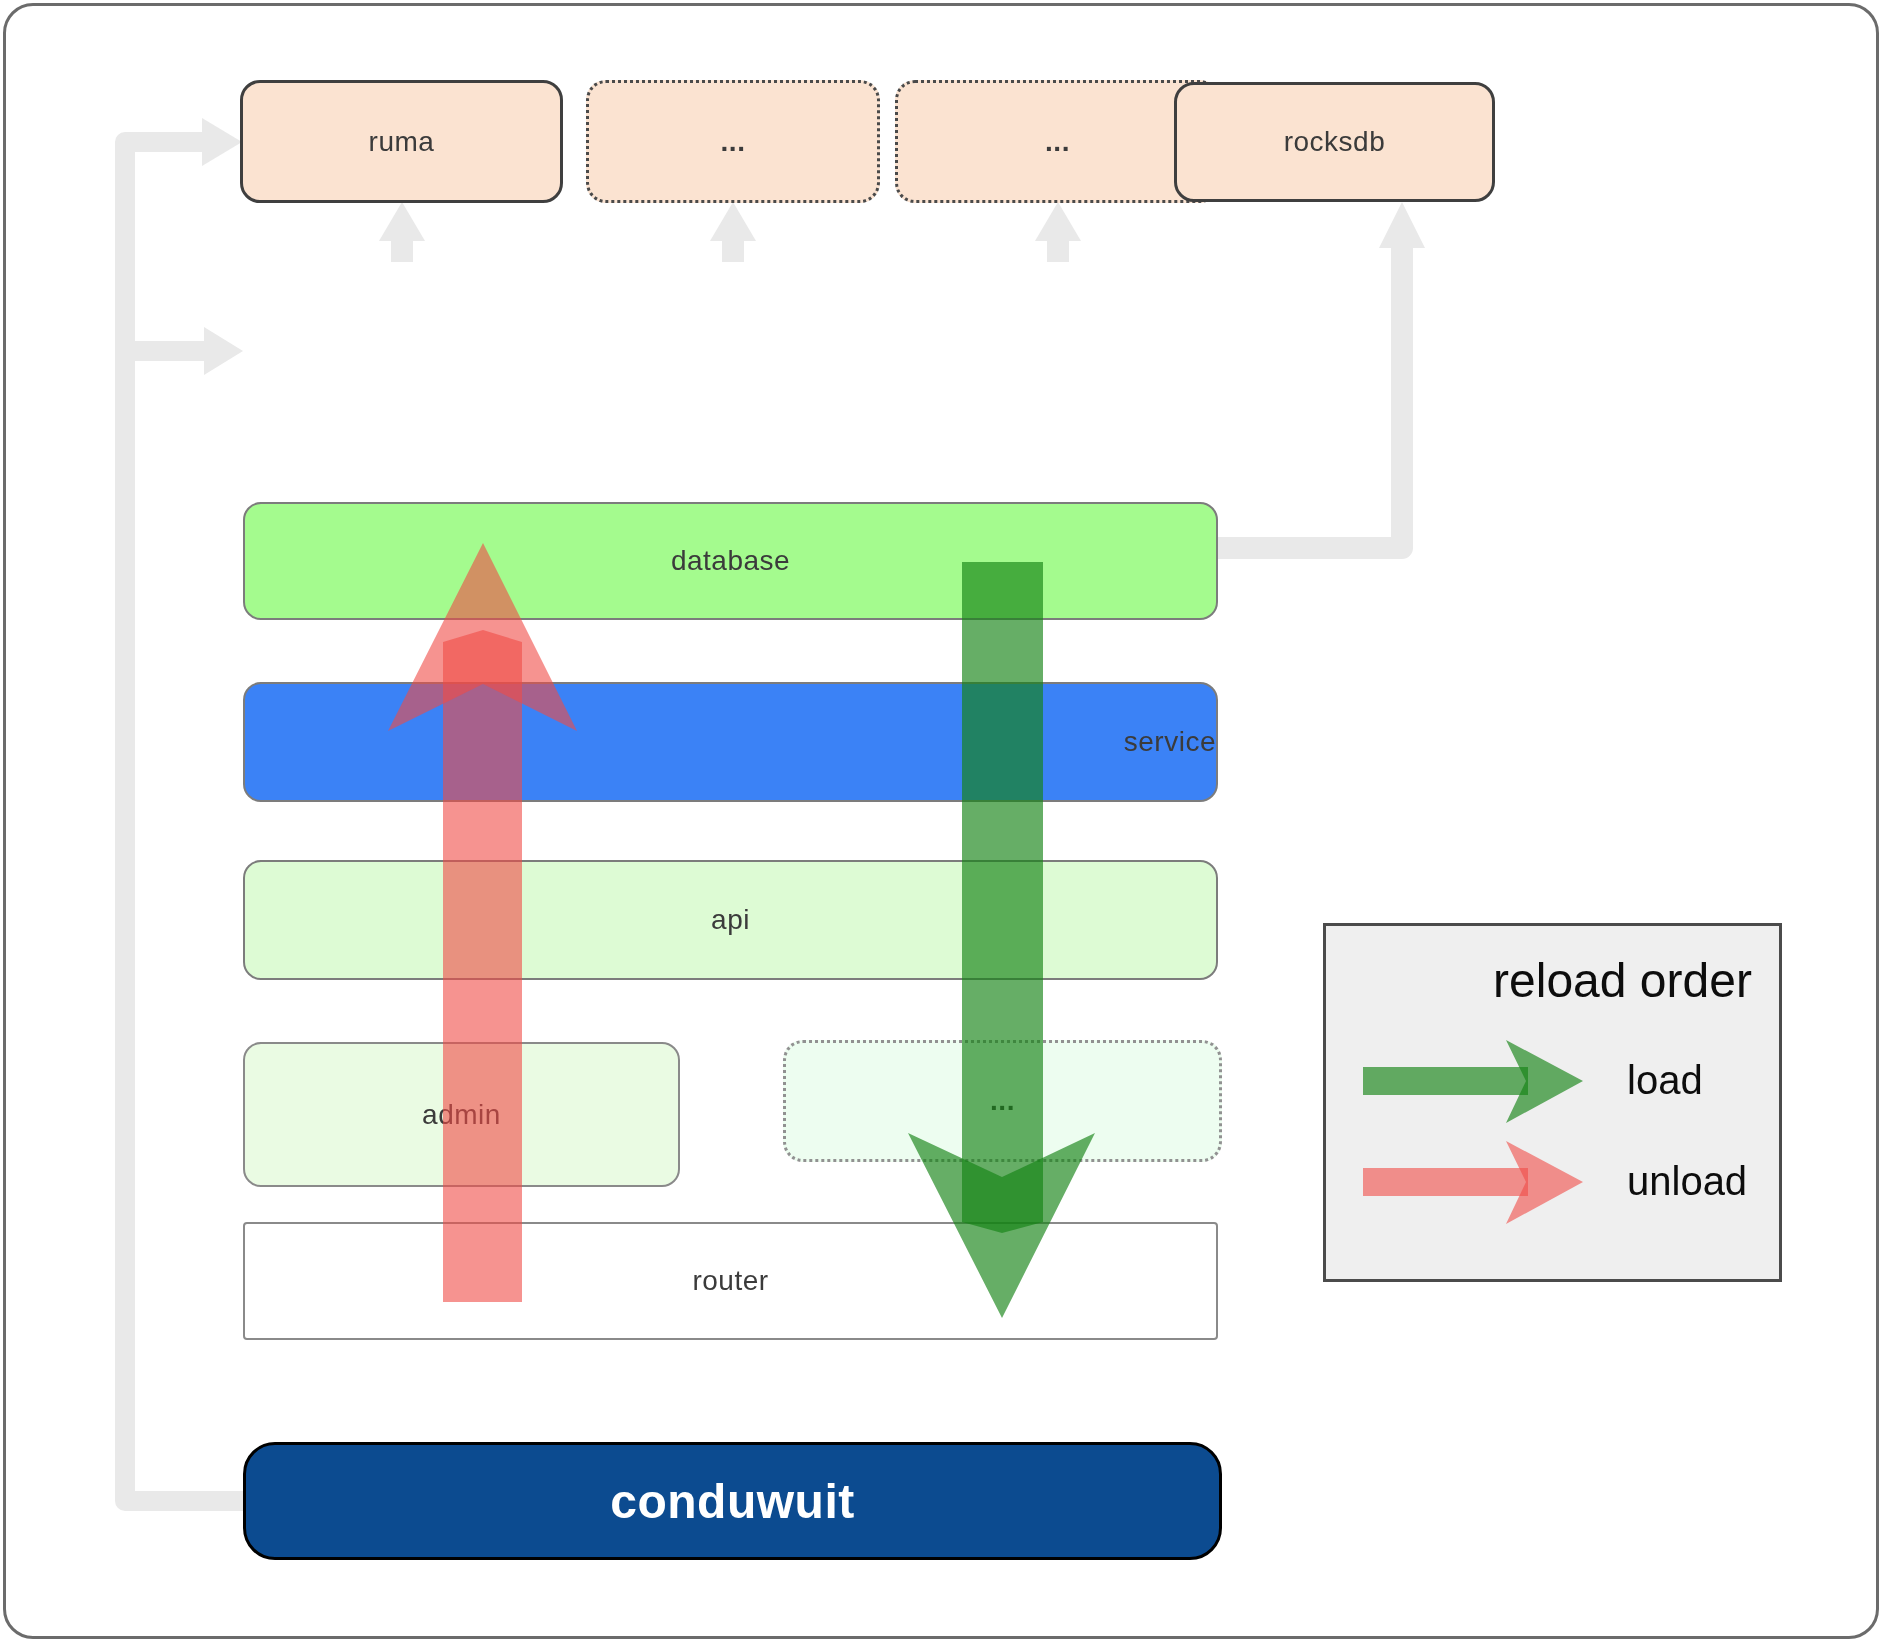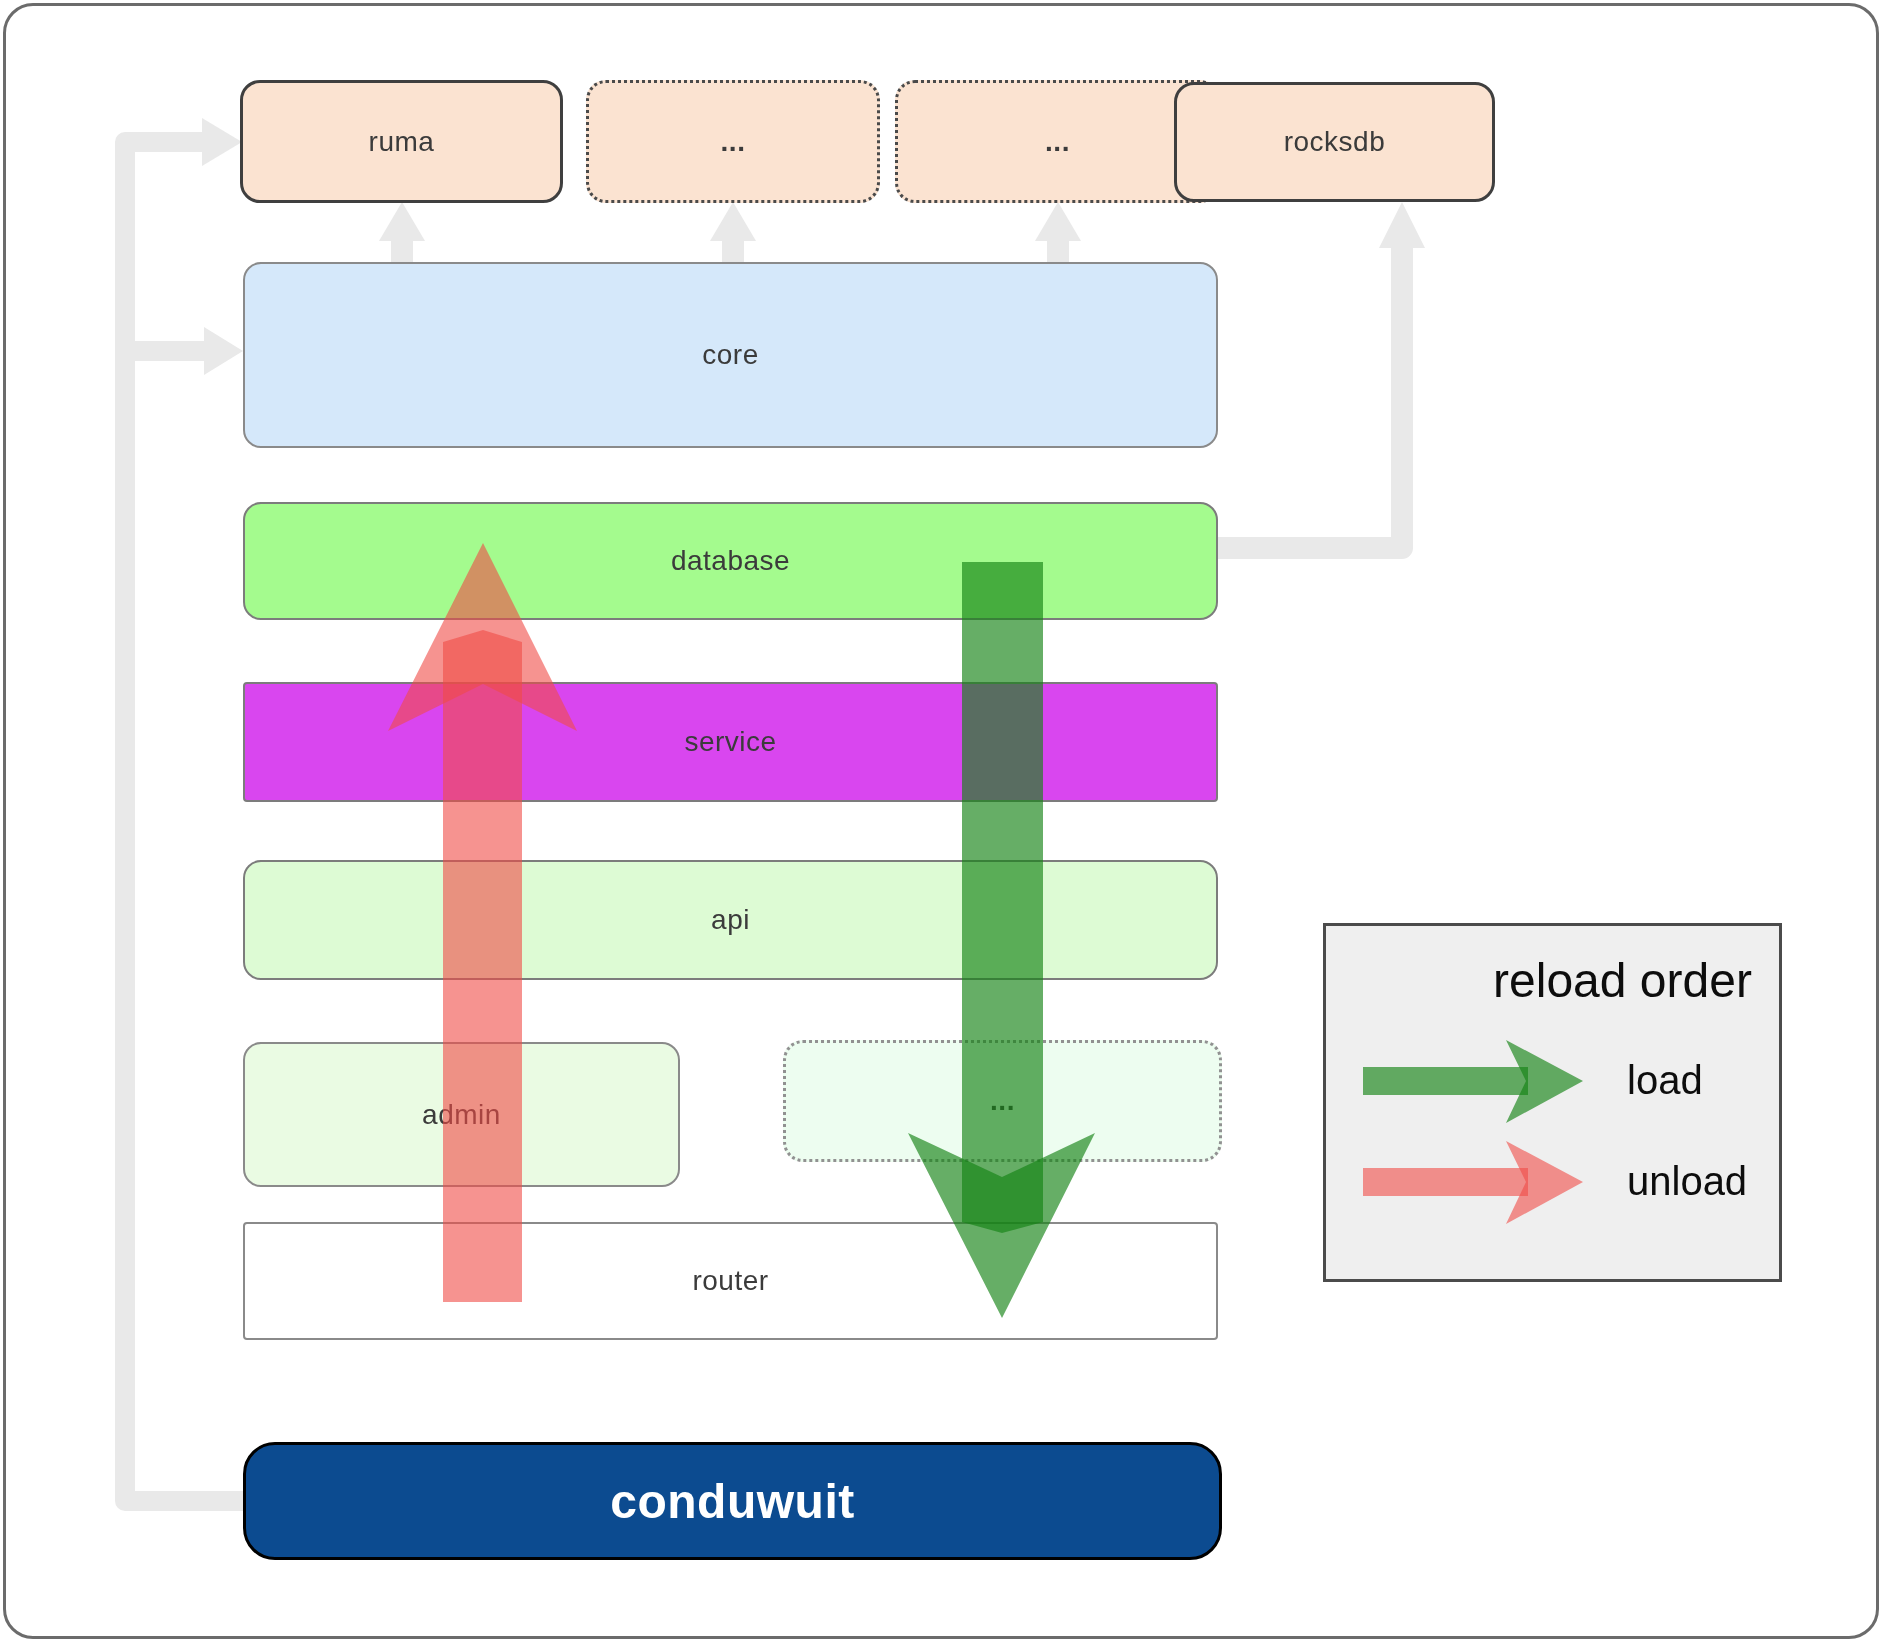--- a/index.html
+++ b/index.html
@@ -20,21 +20,21 @@
   #arrow-layer{z-index:3;pointer-events:none;}
   .box{
     position:absolute;z-index:2;box-sizing:border-box;
     display:flex;align-items:center;justify-content:center;
     font-size:28px;color:#3b3b3b;letter-spacing:0.5px;
   }
   .peach{background:#fbe3d1;border:3px solid #3f3f3f;border-radius:20px;}
   .peach.dotted{border:3px dotted #4a4a4a;}
   .core{background:#d5e8fa;border:2px solid #8a8a8a;border-radius:18px;}
   .database{background:#a4fb8e;border:2px solid #7c7c7c;border-radius:18px;}
-  .service{background:#d946ef;border:2px solid #7c7c7c;border-radius:4px;}
+  .service{background:#3b82f6;border:2px solid #7c7c7c;border-radius:18px;justify-content:flex-end;}
   .api{background:#ddfbd4;border:2px solid #7c7c7c;border-radius:18px;}
   .admin{background:#eafbe3;border:2px solid #8a8a8a;border-radius:18px;}
   .ellipsis-mid{background:#edfdf0;border:3px dotted #919191;border-radius:20px;}
   .router{background:#ffffff;border:2px solid #8a8a8a;border-radius:4px;}
   .conduwuit{
     background:#0c4b90;border:3px solid #000000;border-radius:32px;
     color:#ffffff;font-weight:600;font-size:48px;
   }
   .ellipsis-label{font-weight:bold;}
   .legend{
@@ -89,23 +89,20 @@
   <div class="box peach dotted" style="left:586px;top:80px;width:294px;height:123px;">
     <span class="ellipsis-label">...</span>
   </div>
   <div class="box peach dotted" style="left:895px;top:80px;width:325px;height:123px;">
     <span class="ellipsis-label">...</span>
   </div>
   <div class="box peach" style="left:1174px;top:82px;width:321px;height:120px;">
     <span>rocksdb</span>
   </div>
 
-  <div class="box core" style="left:243px;top:262px;width:975px;height:186px;">
-    <span>core</span>
-  </div>
   <div class="box database" style="left:243px;top:502px;width:975px;height:118px;">
     <span>database</span>
   </div>
   <div class="box service" style="left:243px;top:682px;width:975px;height:120px;">
     <span>service</span>
   </div>
   <div class="box api" style="left:243px;top:860px;width:975px;height:120px;">
     <span>api</span>
   </div>
   <div class="box admin" style="left:243px;top:1042px;width:437px;height:145px;">

